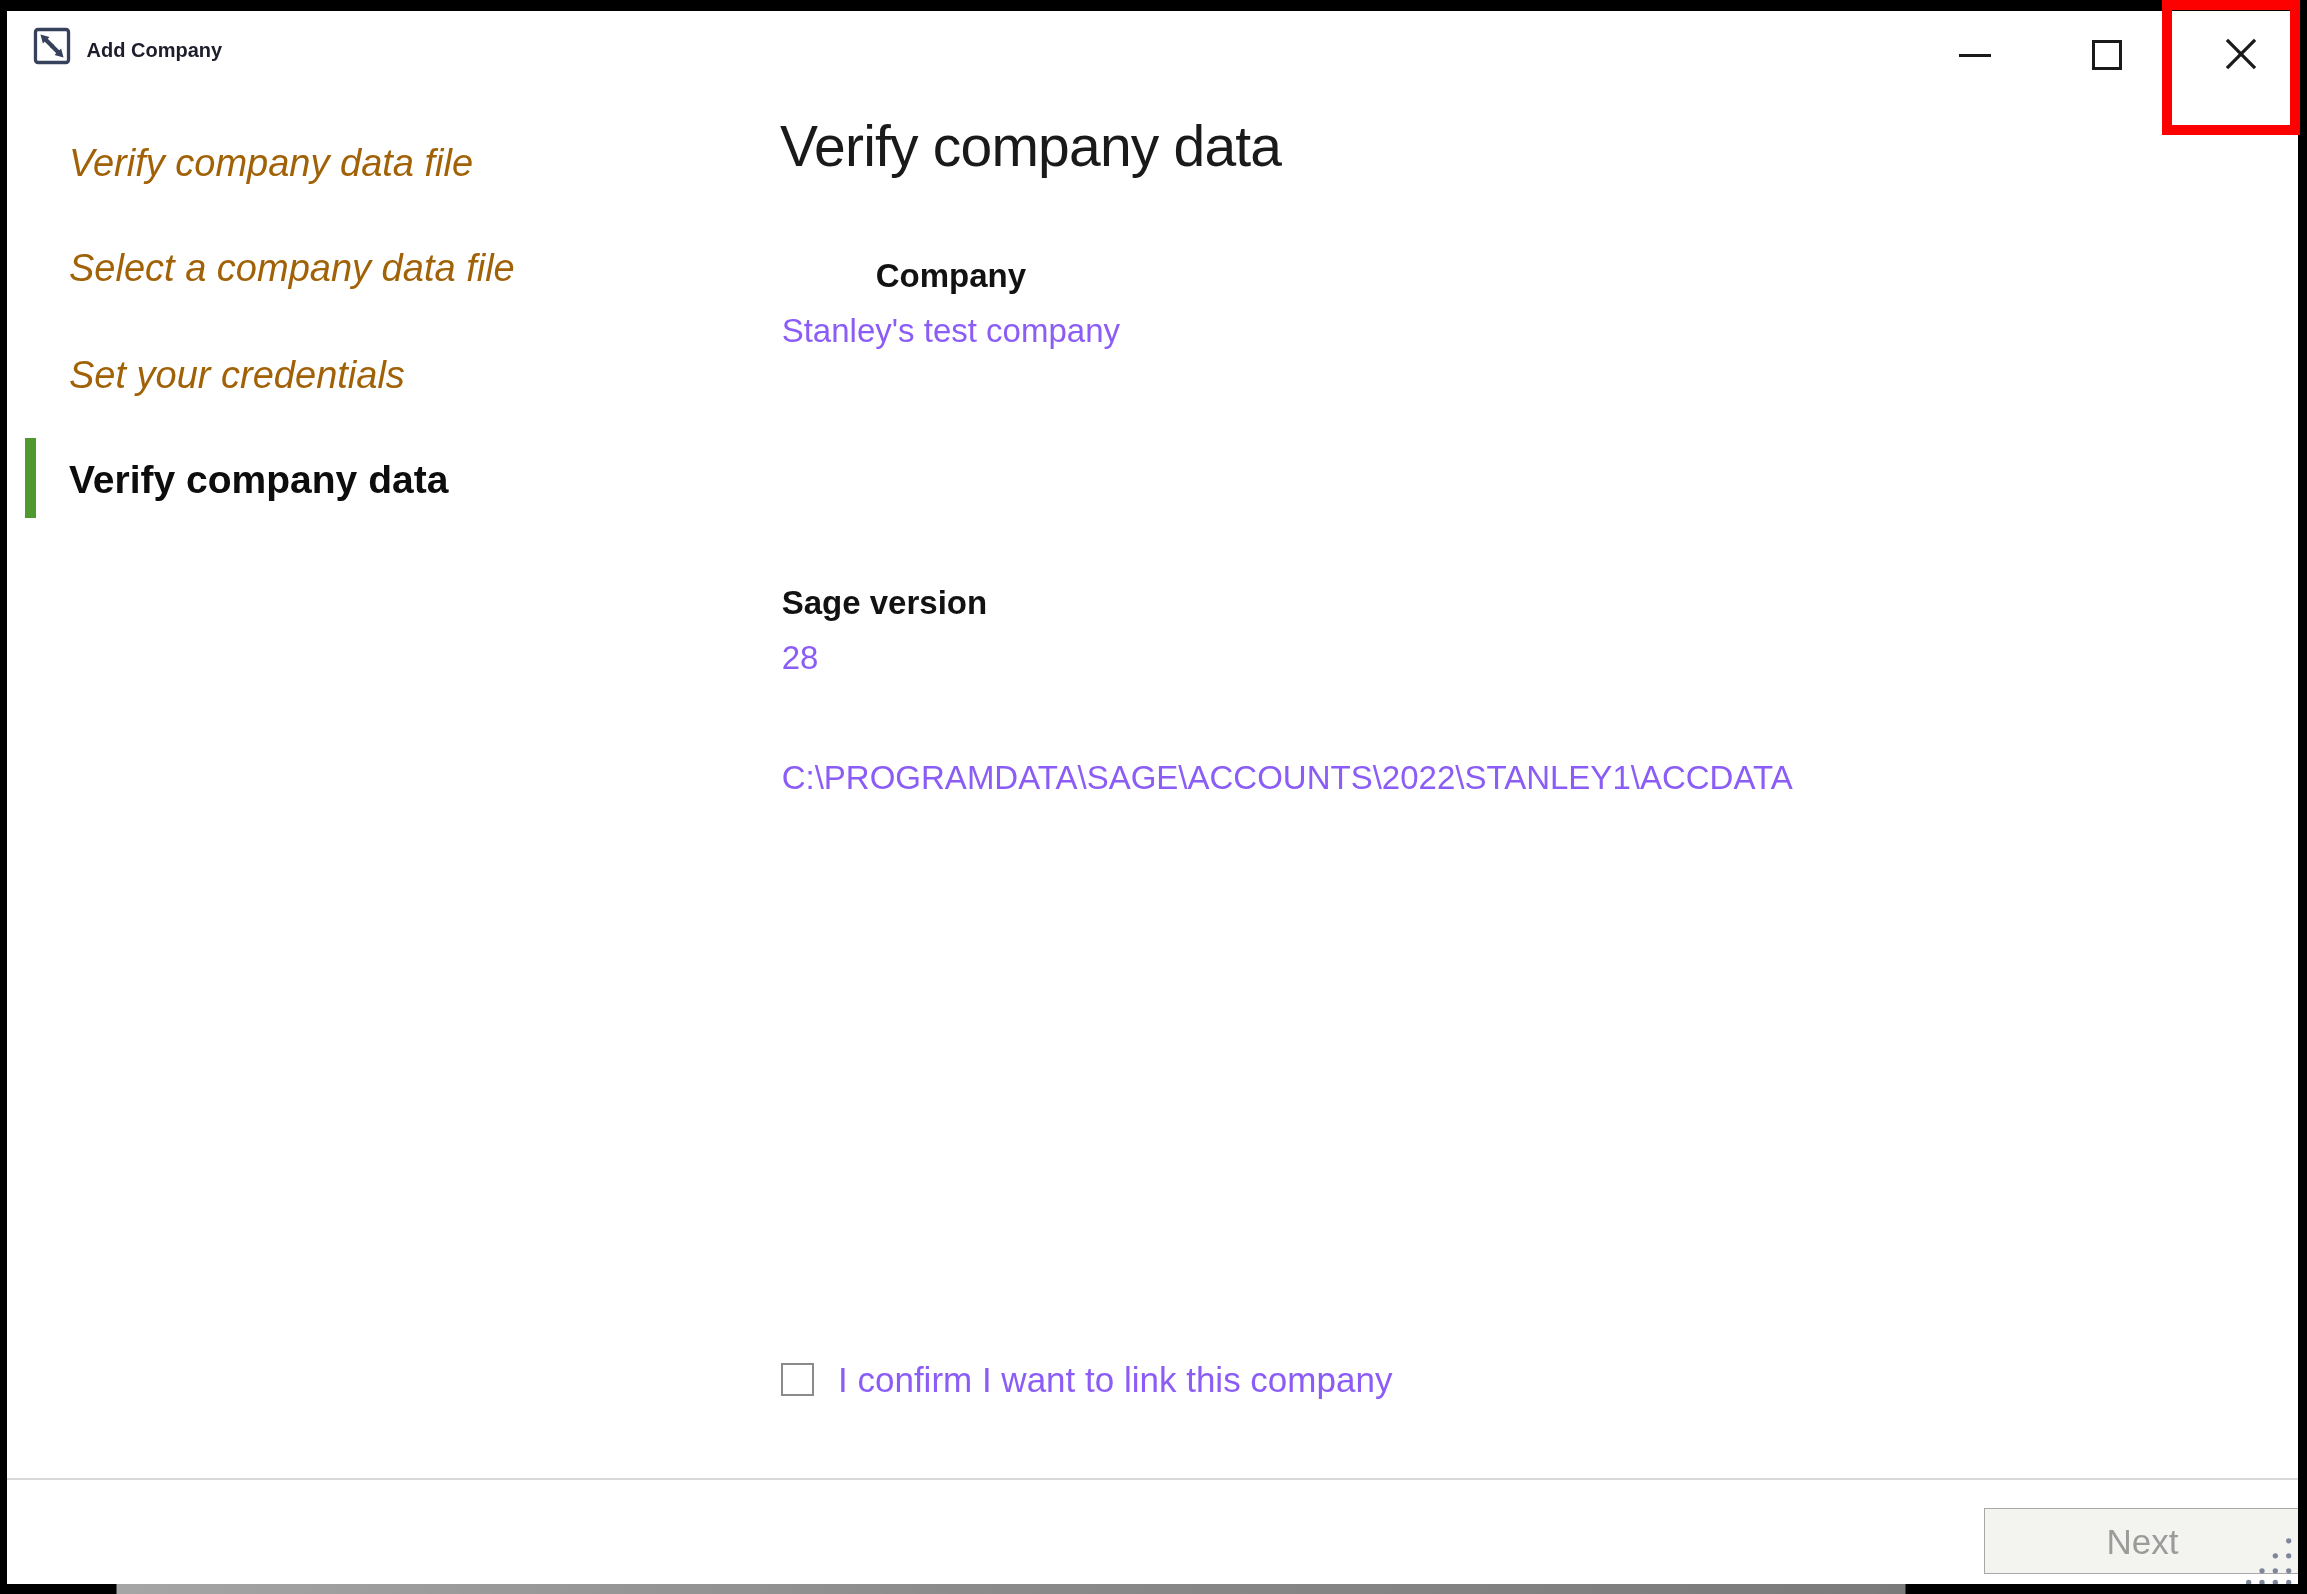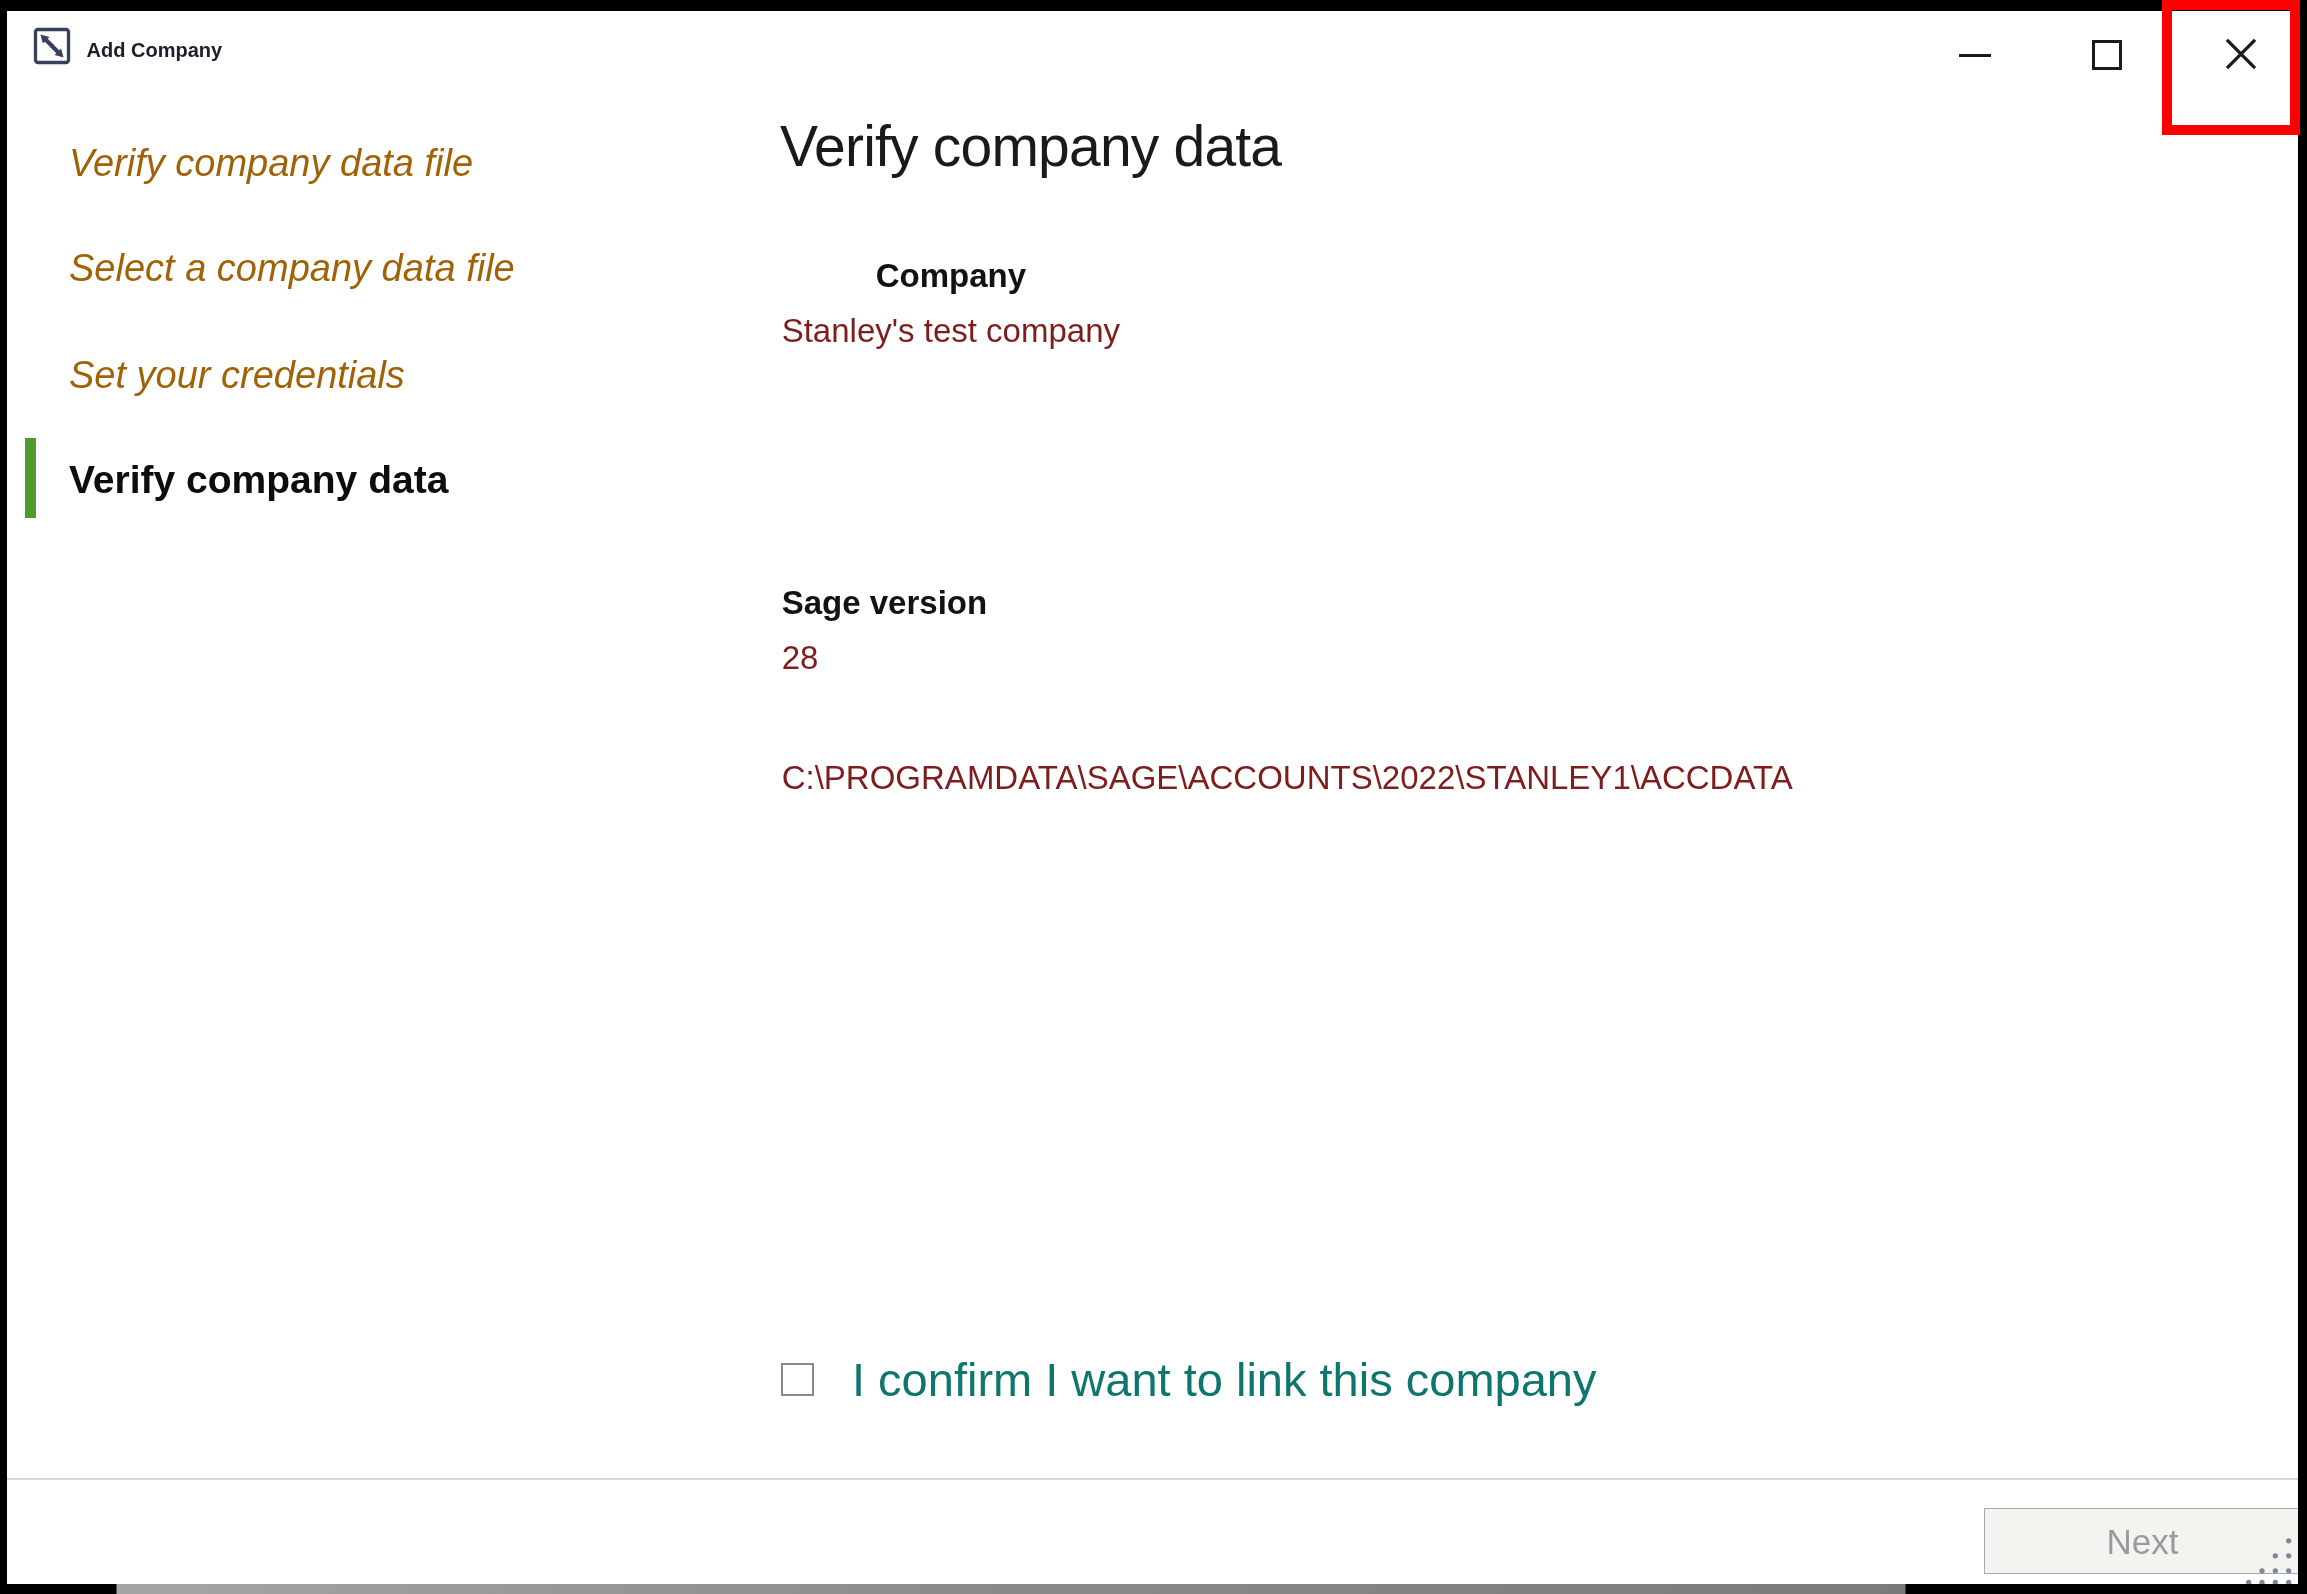--- a/index.html
+++ b/index.html
@@ -61,28 +61,28 @@
   .page-heading{
     font-size:57px;font-weight:300;color:#1a1a1a;letter-spacing:-0.8px;
     height:80px;line-height:80px;white-space:nowrap;margin:0;
   }
   .field{position:absolute;left:1.7px;}
   .field-1{top:148px;}
   .field-2{top:311px;}
   .field-3{top:475px;}
   .field-4{top:638px;}
   .field-label{font-size:33px;font-weight:700;color:#121212;height:43px;line-height:43px;white-space:nowrap;text-align:center;}
-  .field-value{font-size:33px;font-weight:400;color:#7f1d1d;height:47px;line-height:47px;white-space:nowrap;margin-top:10px;}
+  .field-value{font-size:33px;font-weight:400;color:#8b5cf6;height:47px;line-height:47px;white-space:nowrap;margin-top:10px;}
   .italic-part{font-style:italic;}
   
   .confirm-row{position:absolute;left:781px;top:1358px;height:43px;display:flex;align-items:center;cursor:pointer;}
   .checkbox-box{
     width:33px;height:33px;border:2.5px solid #8a8a8a;background:#fff;flex:0 0 auto;
   }
-  .confirm-label{margin-left:38px;font-size:47px;color:#0f766e;white-space:nowrap;line-height:43px;}
+  .confirm-label{margin-left:24px;font-size:35px;color:#8b5cf6;white-space:nowrap;line-height:43px;}
   
   .footer-separator{position:absolute;left:0;top:1478px;width:2307px;height:1.7px;background:#d8d8d8;}
   .next-button{
     position:absolute;left:1984px;top:1508px;width:317px;height:66px;
     background:#f3f3ef;border:1.7px solid #a8a8a8;
     font-family:"Liberation Sans", sans-serif;
     font-size:35px;color:#9b9b9b;text-align:center;line-height:63px;padding:0;cursor:default;
   }
   .resize-grip{position:absolute;left:2237px;top:1534px;width:60px;height:52px;cursor:nwse-resize;}
 </style>

